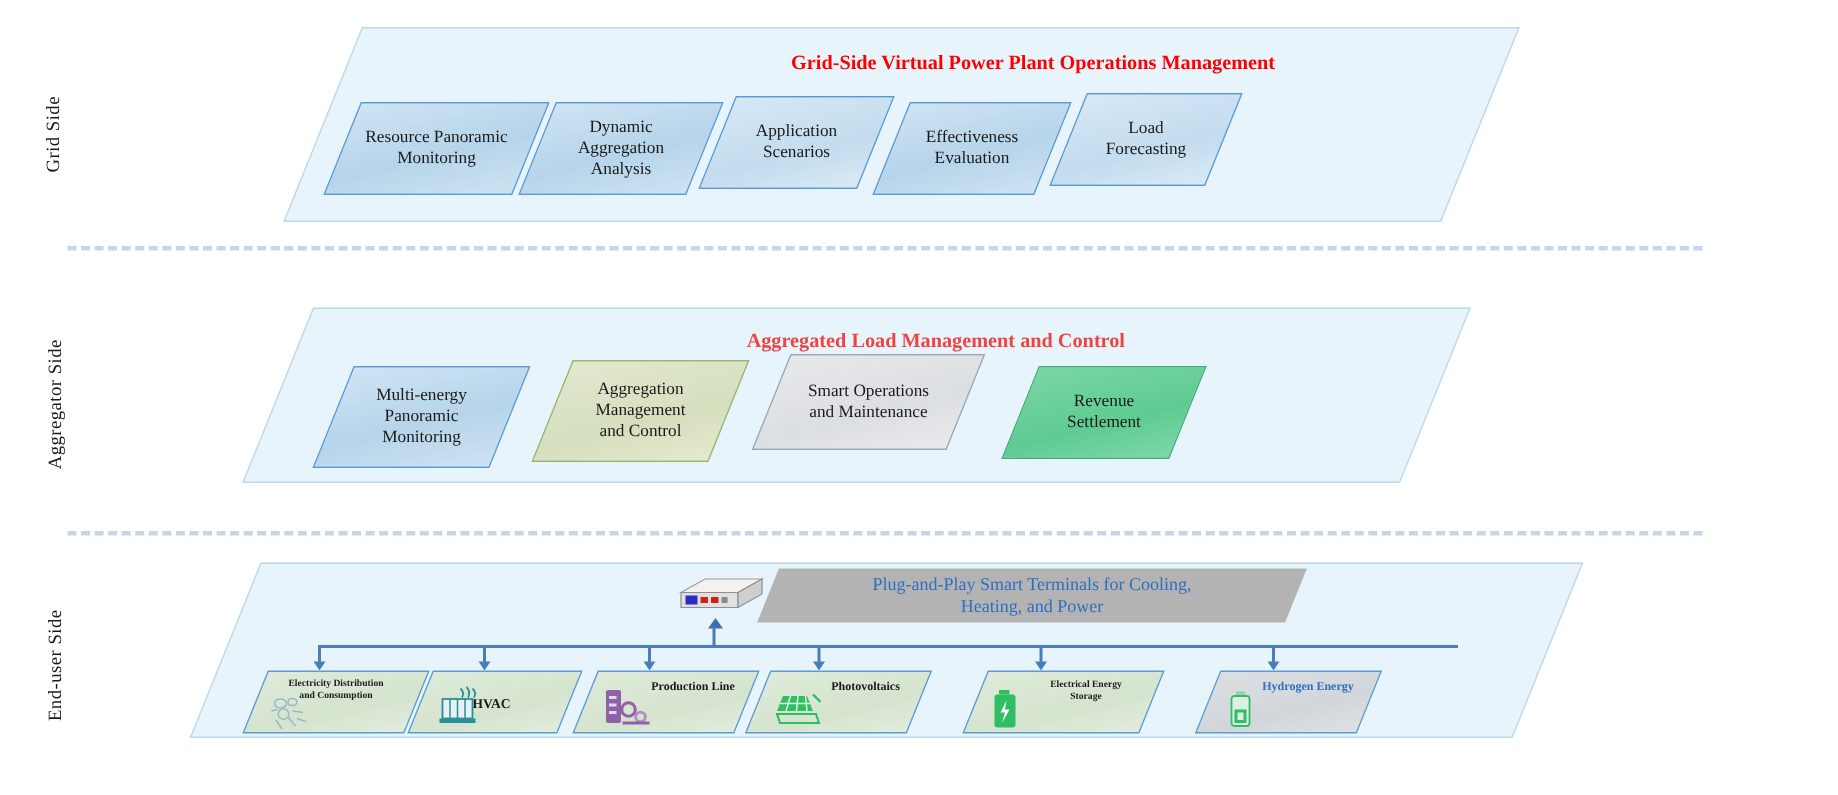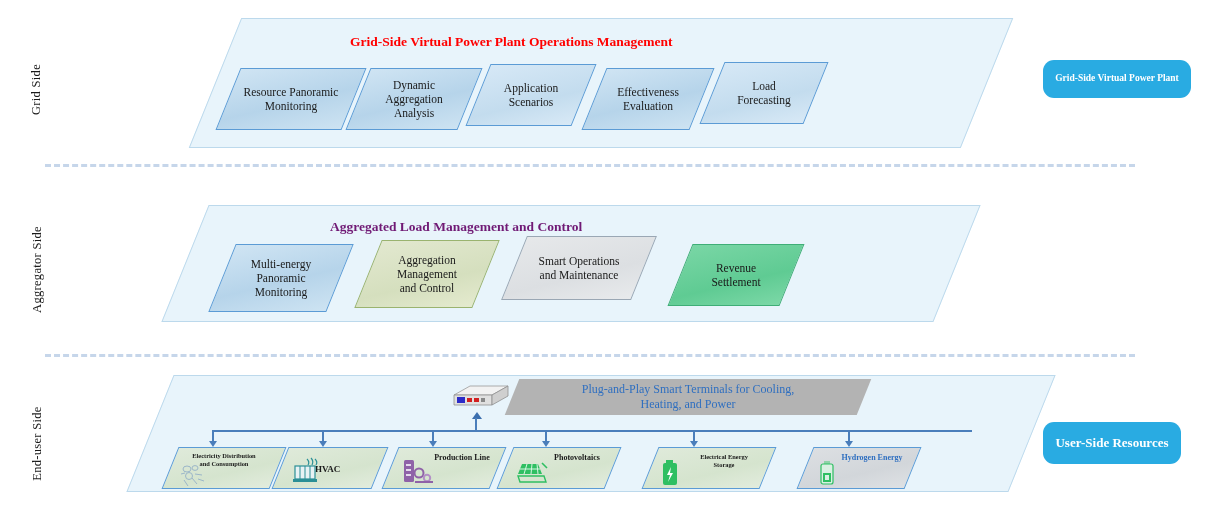--- a/index.html
+++ b/index.html
@@ -45,24 +45,24 @@
     border: 1px solid #bcd9ec;
     transform: skewX(-22deg);
   }
 
   
   .band-title {
     position: absolute;
     white-space: nowrap;
     font-weight: bold;
     font-size: 13.5px;
-    text-align: left;
+    text-align: right;
   }
   .title-grid   { color: #ff0000; }
-  .title-agg    { color: #701a75; }
+  .title-agg    { color: #ef4444; }
 
   
   .card {
     position: absolute;
     transform: skewX(-22deg);
     border: 1px solid #5b9bd5;
     box-sizing: border-box;
   }
   .card .card-text {
     position: absolute;
@@ -382,16 +382,14 @@
         <svg width="22" height="28" viewBox="0 0 22 28">
           <rect x="6" y="1" width="6" height="3" fill="#8fd3a8"></rect>
           <rect x="3" y="4" width="12" height="20" rx="2" fill="#d9f0e2" stroke="#2fbf62" stroke-width="1.2"></rect>
           <rect x="5" y="13" width="8" height="9" fill="#2fbf62"></rect>
           <rect x="7" y="15" width="4" height="5" fill="#d9f0e2"></rect>
         </svg>
       </div>
     </div>
   </div>
 
-  <div class="badge" style="left:1043px; top:60px; width:148px; height:38px; font-size:9.5px;">Grid-Side Virtual Power Plant</div>
-  <div class="badge" style="left:1043px; top:422px; width:138px; height:42px; font-size:13px;">User-Side Resources</div>
 
 </div>
 
 </body></html>

